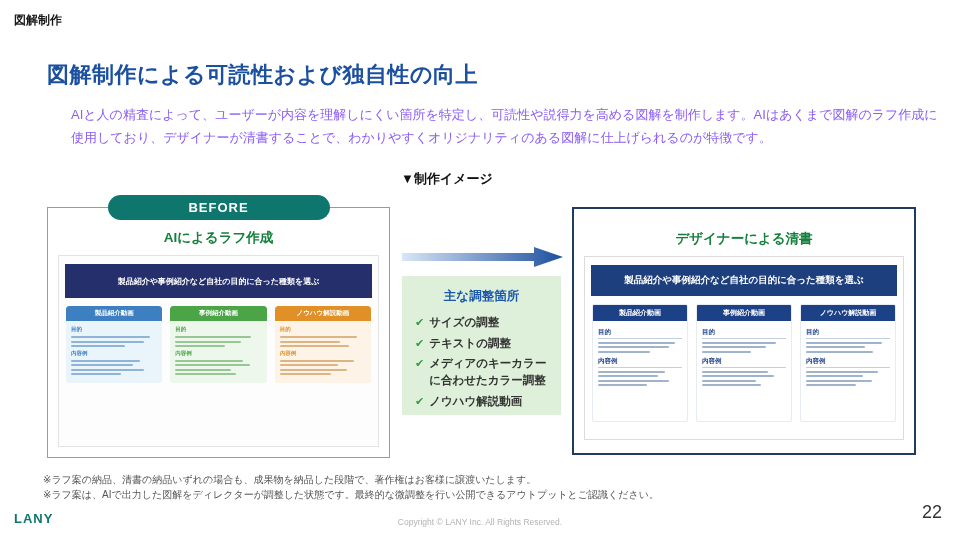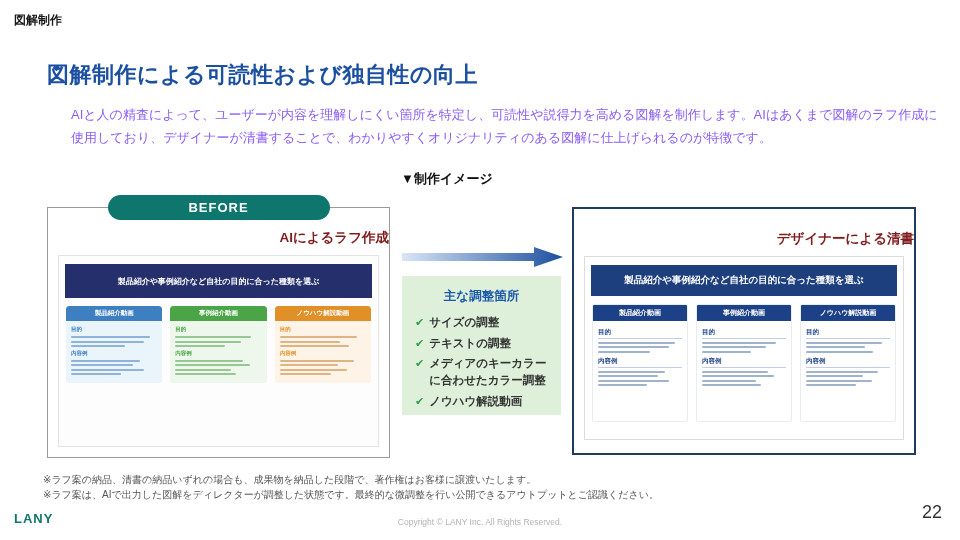--- a/index.html
+++ b/index.html
@@ -12,21 +12,21 @@
   .desc { position:absolute; left:47px; top:103px; width:868px; font-size:13px; line-height:1.78; color:#8b5cf6;margin-left:24px; }
   .section-label { position:absolute; left:0; top:170px; width:894px; text-align:center; font-size:13px; font-weight:bold; color:#111; }
 
   
   .panel { position:absolute; background:#fff; }
   .before-panel { left:47px; top:207px; width:343px; height:251px; border:1px solid #9a9a9a; }
   .after-panel  { left:572px; top:207px; width:344px; height:248px; border:2px solid #1f3c5e; }
   .pill { position:absolute; top:-13px; left:50%; transform:translateX(-50%); width:222px; height:25px;
           border-radius:13px; display:flex; align-items:center; justify-content:center;
           color:#fff; font-size:13px; font-weight:bold; letter-spacing:1px; }
-  .panel-heading { margin-top:21px; text-align:right; font-size:13.5px; font-weight:bold; color:#7f1d1d; }
+  .panel-heading { margin-top:21px; text-align:center; font-size:13.5px; font-weight:bold; color:#15803d; }
 
   .mini-diagram { position:absolute; left:10px; right:10px; top:47px; }
   .before-panel .mini-diagram { height:192px; background:#fdfdfd; border:1px solid #e3e3e3; }
   .after-panel  .mini-diagram { height:184px; background:#ffffff; border:1px solid #dcdcdc; }
 
   .mini-banner { margin:8px 6px 0; height:34px; display:flex; align-items:center; justify-content:center;
                  color:#fff; font-weight:bold; text-align:right; }
   .before-panel .mini-banner { font-size:8px; }
   .after-panel  .mini-banner { font-size:9.5px; height:31px; }
 

